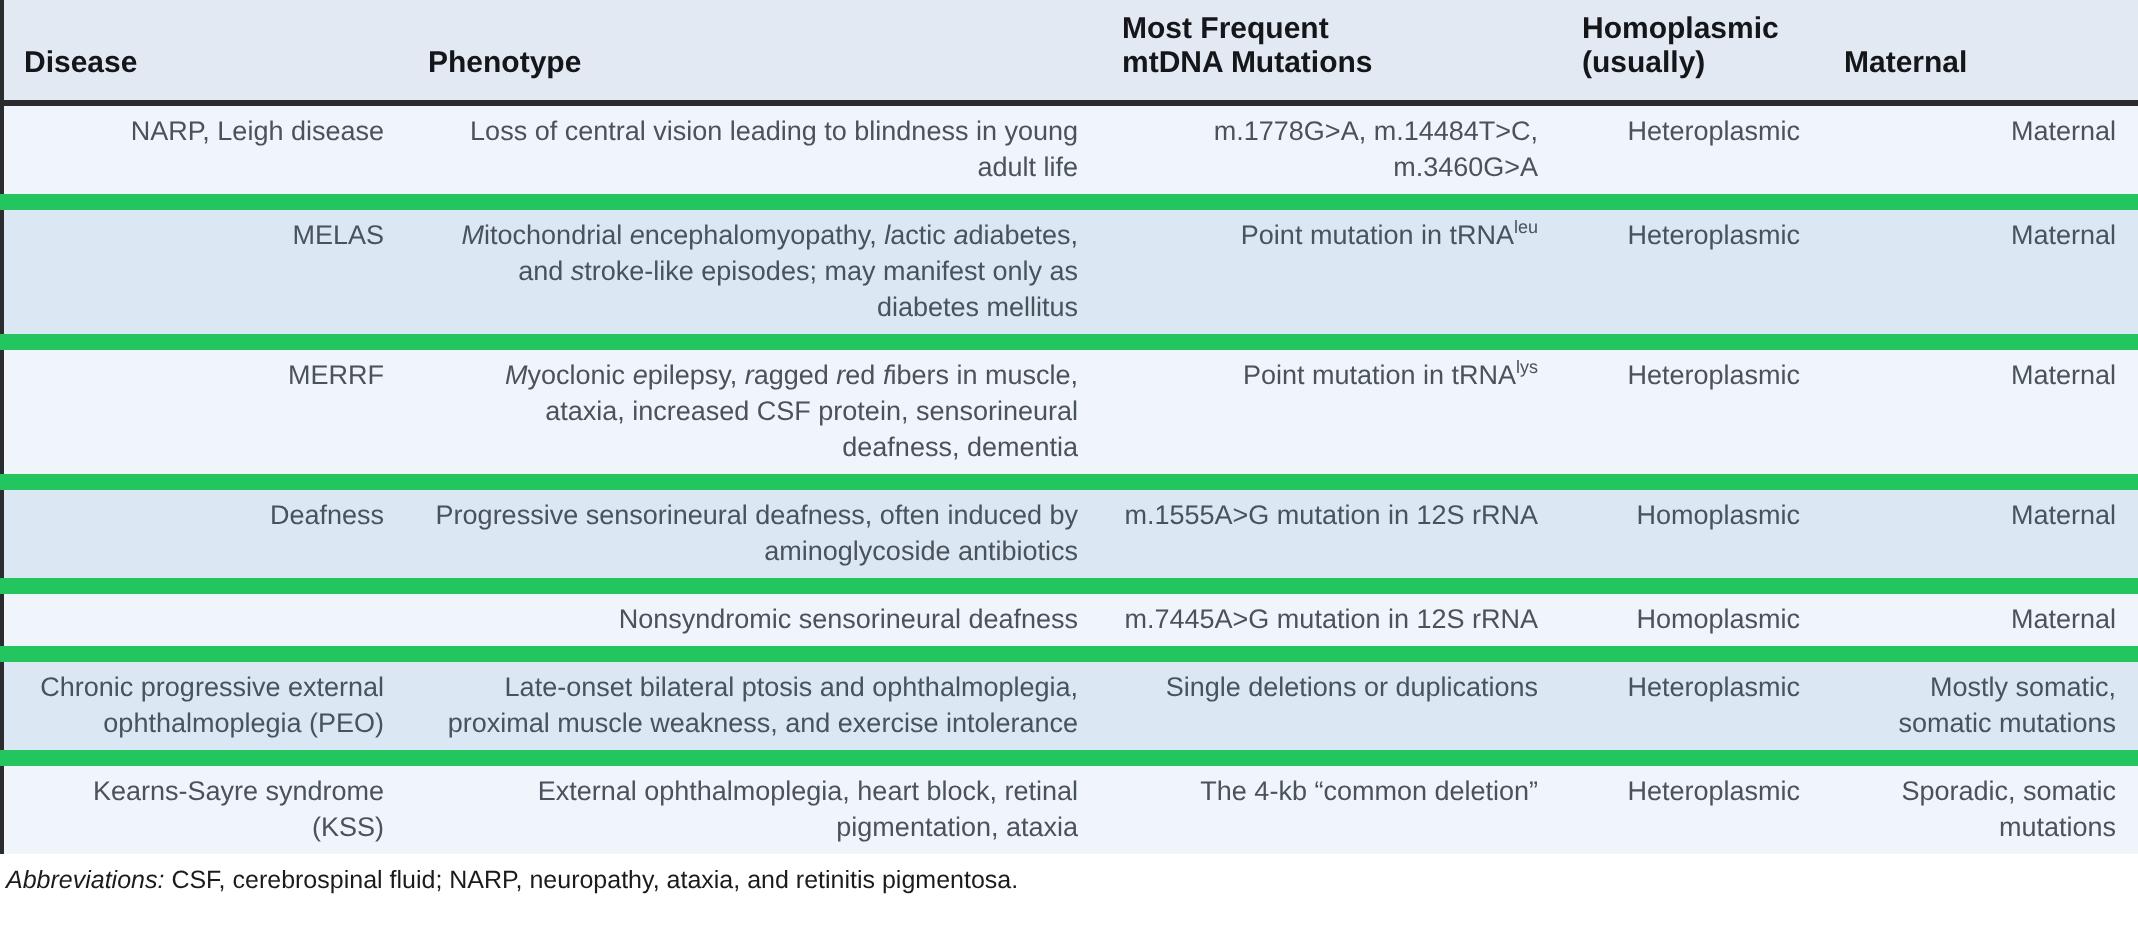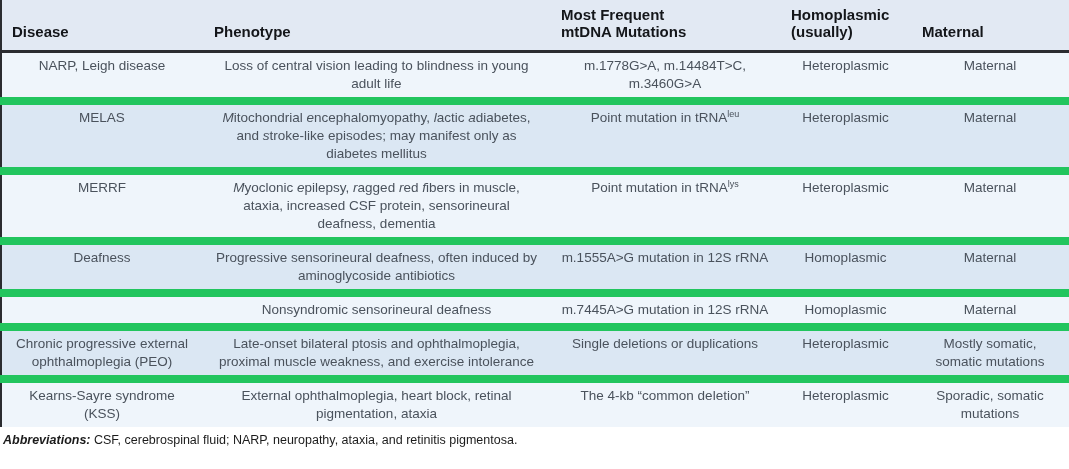--- a/index.html
+++ b/index.html
@@ -35,41 +35,41 @@
     vertical-align: bottom;
     height: 36px;
     padding: 4px 12px 10px 10px;
     line-height: 17px;
     border-bottom: 3px solid #2b2c30;
   }
   tbody td {
     font-size: 13.5px;
     color: #4a525c;
     vertical-align: top;
-    text-align: center;
+    text-align: right;
     padding: 4px 12px 4px 10px;
     line-height: 18px;
   }
   tbody tr:nth-child(odd)  td { background: #eff5fb; }
   tbody tr:nth-child(even) td { background: #dbe7f3; }
   tbody tr + tr td { border-top: 8px solid #22c55e; }
 
   tbody td sup {
     font-size: 9px;
     line-height: 0;
     vertical-align: super;
   }
   .footnote {
     font-size: 12.5px;
     color: #1b1b1b;
     padding: 6px 0 0 3px;
     line-height: 15px;
   }
   .footnote .fn-label {
-    font-weight: bold;
+    font-weight: normal;
     font-style: italic;
   }
 </style>
 </head>
 <body>
 
 <div class="page">
   <table class="disease-table">
     <colgroup>
       <col class="c-disease">

